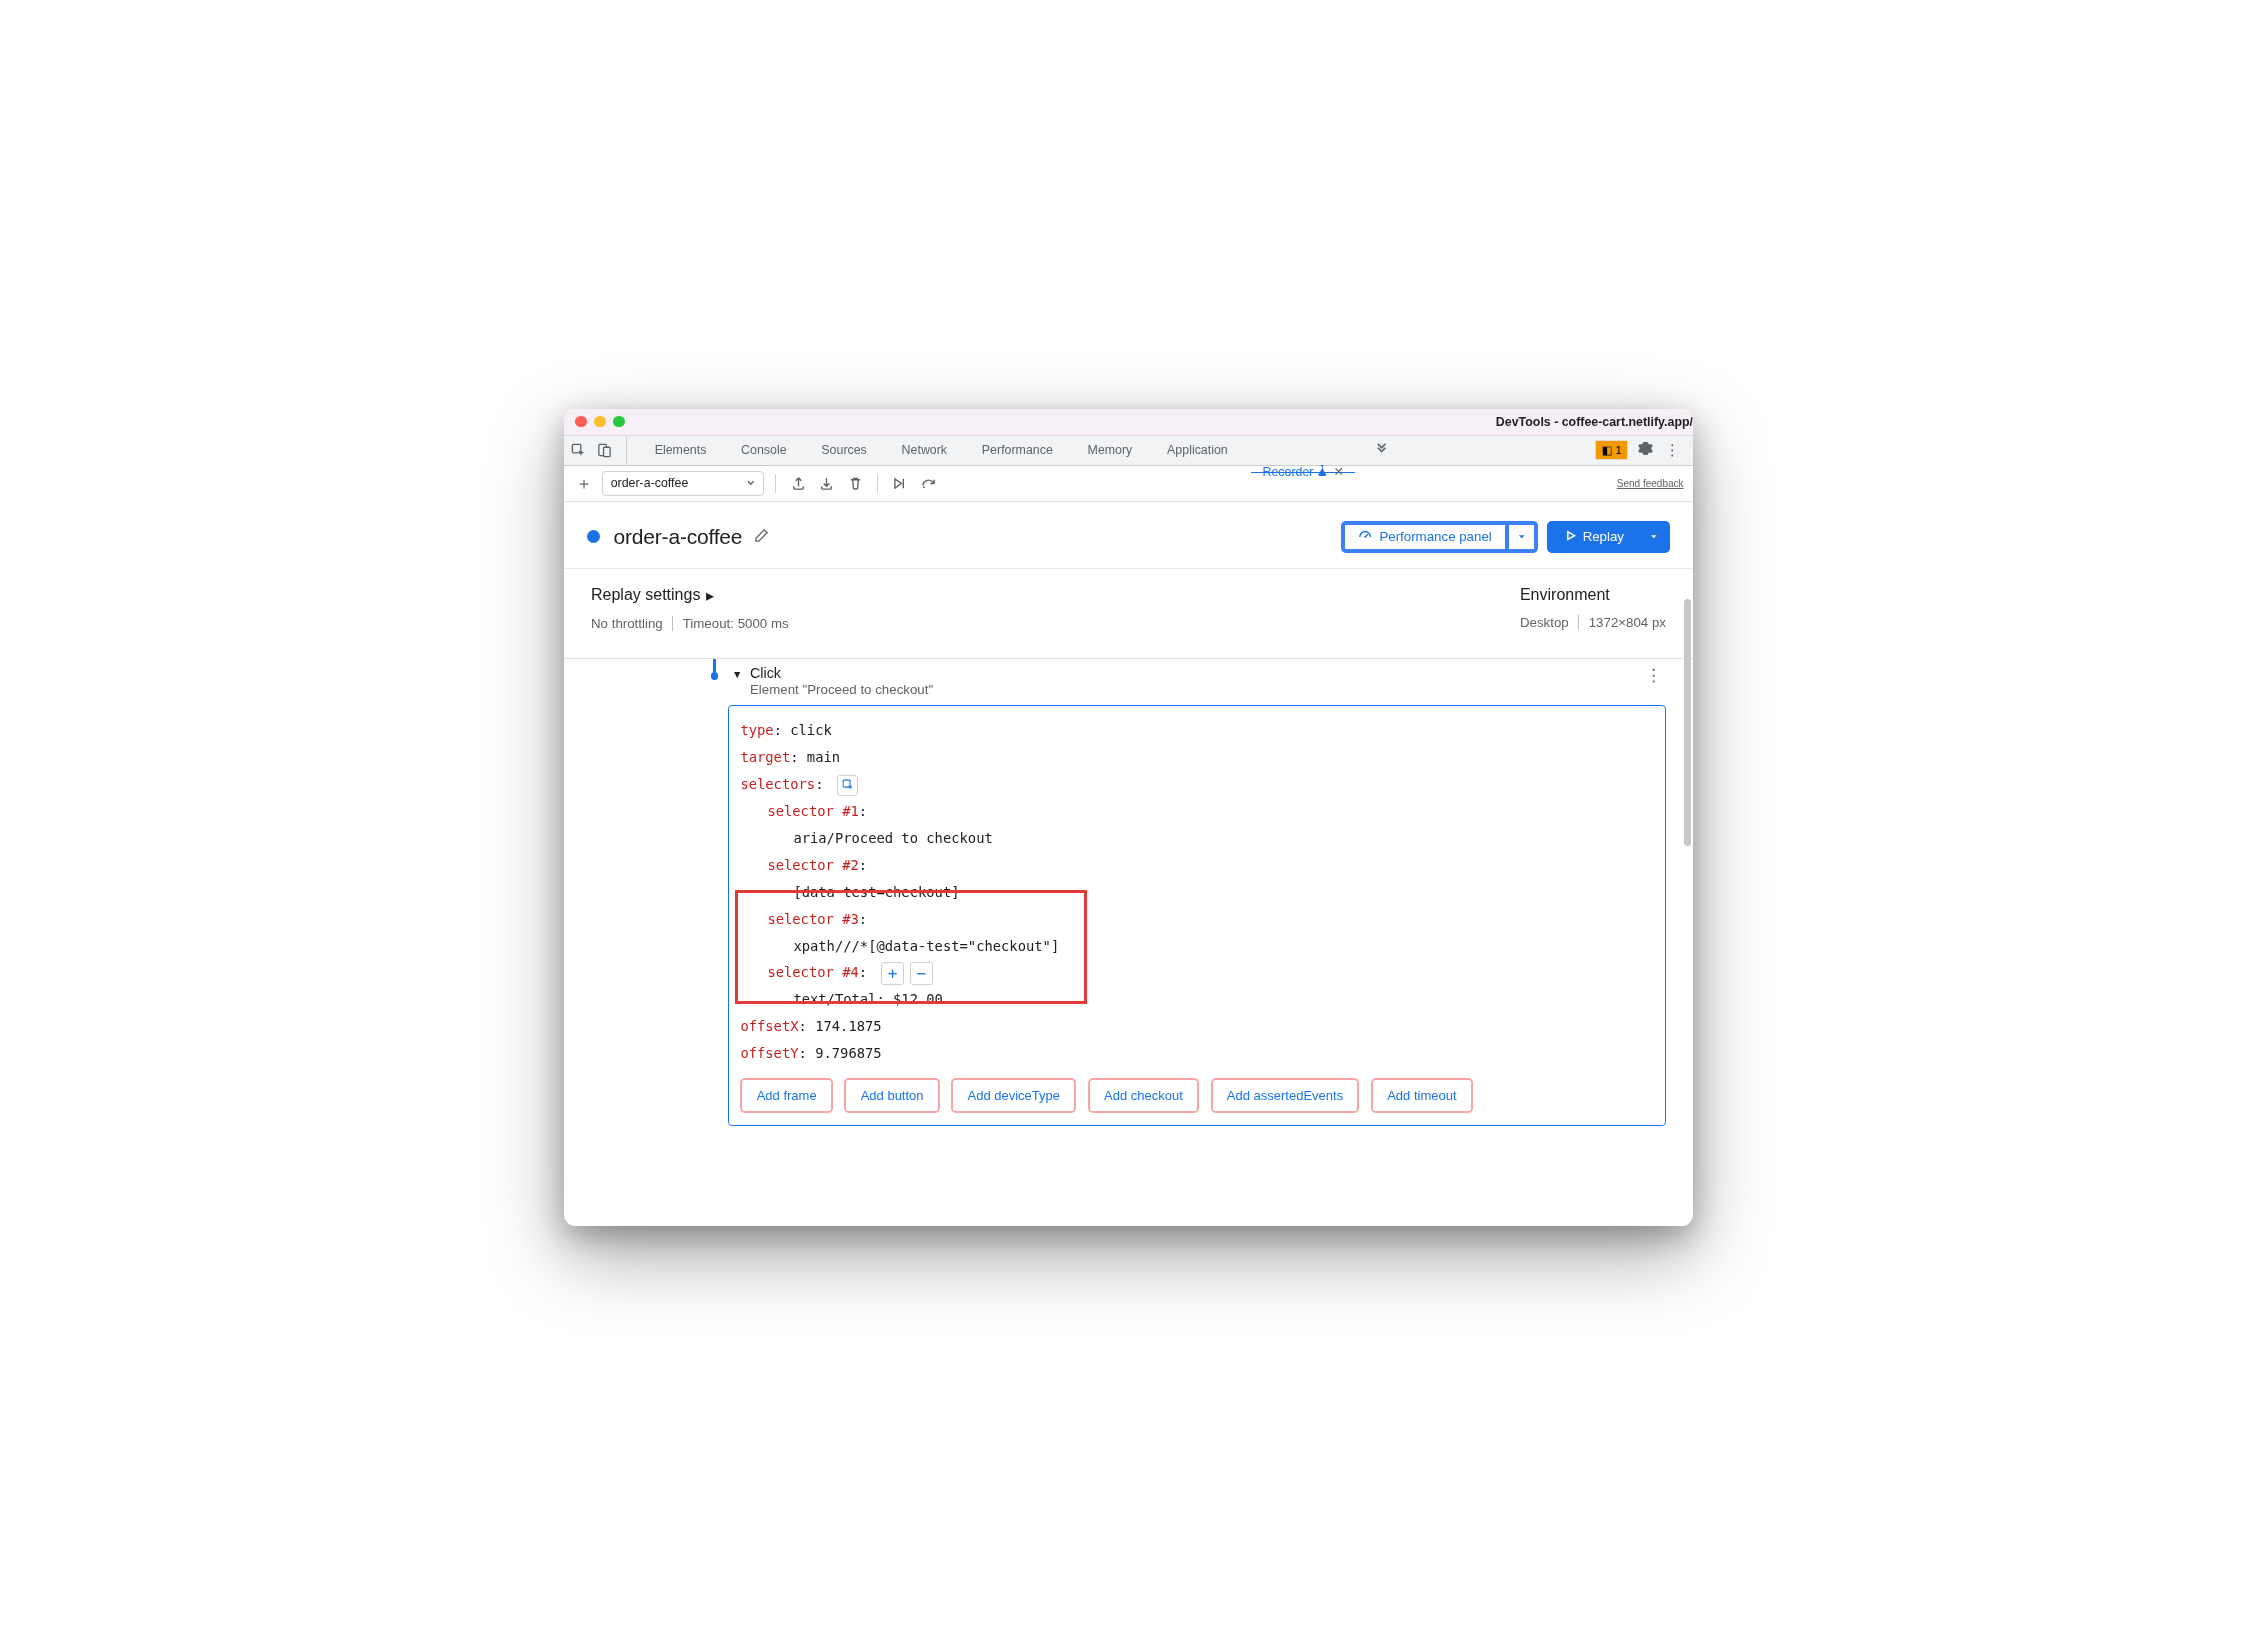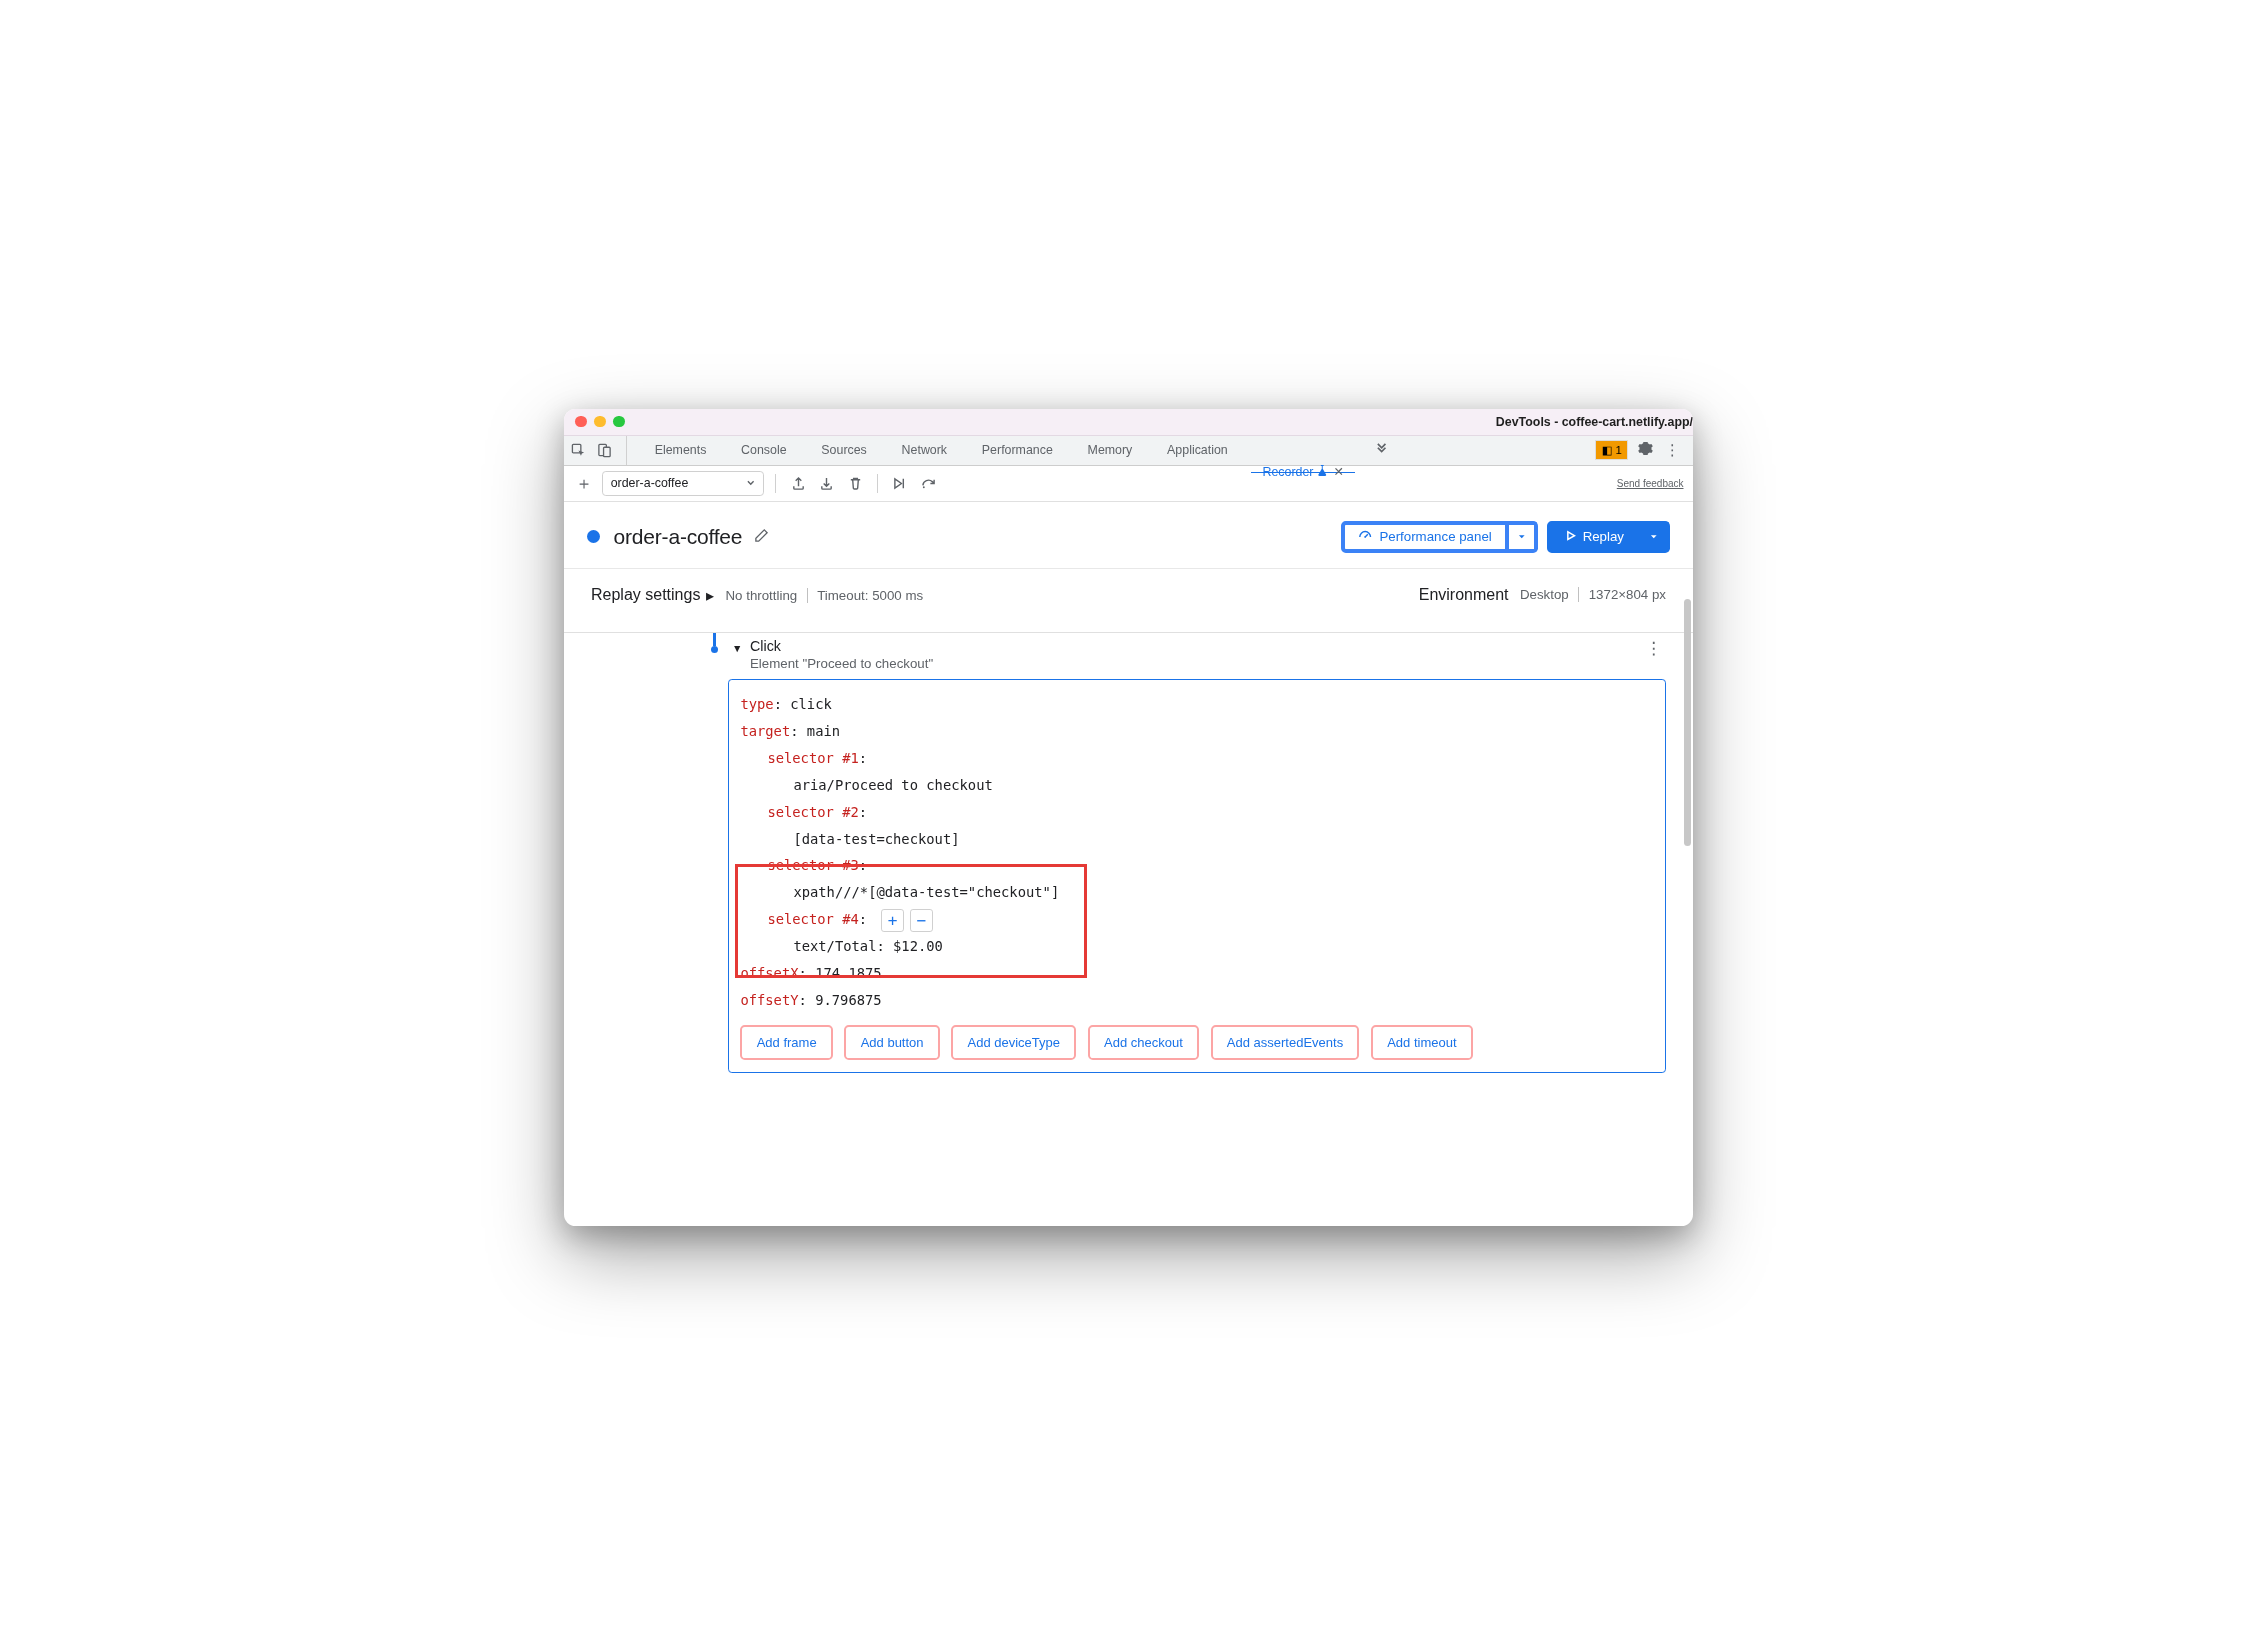--- a/index.html
+++ b/index.html
@@ -227,21 +227,21 @@
 
   
   .settings-row {
     padding: 17px 27px 27px;
     display: flex;
     align-items: flex-start;
     border-bottom: 1px solid #e0e0e0;
   }
   .settings-col {
     display: flex;
-    flex-direction: row;
+    flex-direction: column;
     gap: 11.4px;
   }
   .settings-heading {
     font-size: 16px;
     color: #202124;
     display: flex;
     align-items: center;
     gap: 5.7px;
   }
   .settings-sub {
@@ -573,20 +573,28 @@
         <div class="step-titles">
           <div class="step-title">Click</div>
           <div class="step-subtitle">Element "Proceed to checkout"</div>
         </div>
         <div class="step-kebab">⋮</div>
       </div>
 
       <div class="step-body">
         <div class="kv"><span class="key">type</span>: <span class="val">click</span></div>
         <div class="kv"><span class="key">target</span>: <span class="val">main</span></div>
+        <div class="kv"><span class="key">selectors</span>:
+          <span class="picker-box">
+            <svg width="12.4" height="12.4" viewBox="0 0 16 16" fill="none" stroke="currentColor" stroke-width="1.4">
+                <rect x="1.5" y="1.5" width="9" height="9" rx="1"></rect>
+                <path d="M8 8 l6 2.2 -2.4 1 -1 2.4z" fill="currentColor" stroke="none"></path>
+              </svg>
+          </span>
+        </div>
         <div class="kv indent1"><span class="key">selector #1</span>:</div>
         <div class="kv indent2">aria/Proceed to checkout</div>
         <div class="kv indent1"><span class="key">selector #2</span>:</div>
         <div class="kv indent2">[data-test=checkout]</div>
         <div class="kv indent1"><span class="key">selector #3</span>:</div>
         <div class="kv indent2">xpath///*[@data-test="checkout"]</div>
         <div class="kv indent1"><span class="key">selector #4</span>:
           <span class="pm-buttons">
             <span class="pm-btn">+</span>
             <span class="pm-btn">−</span>

